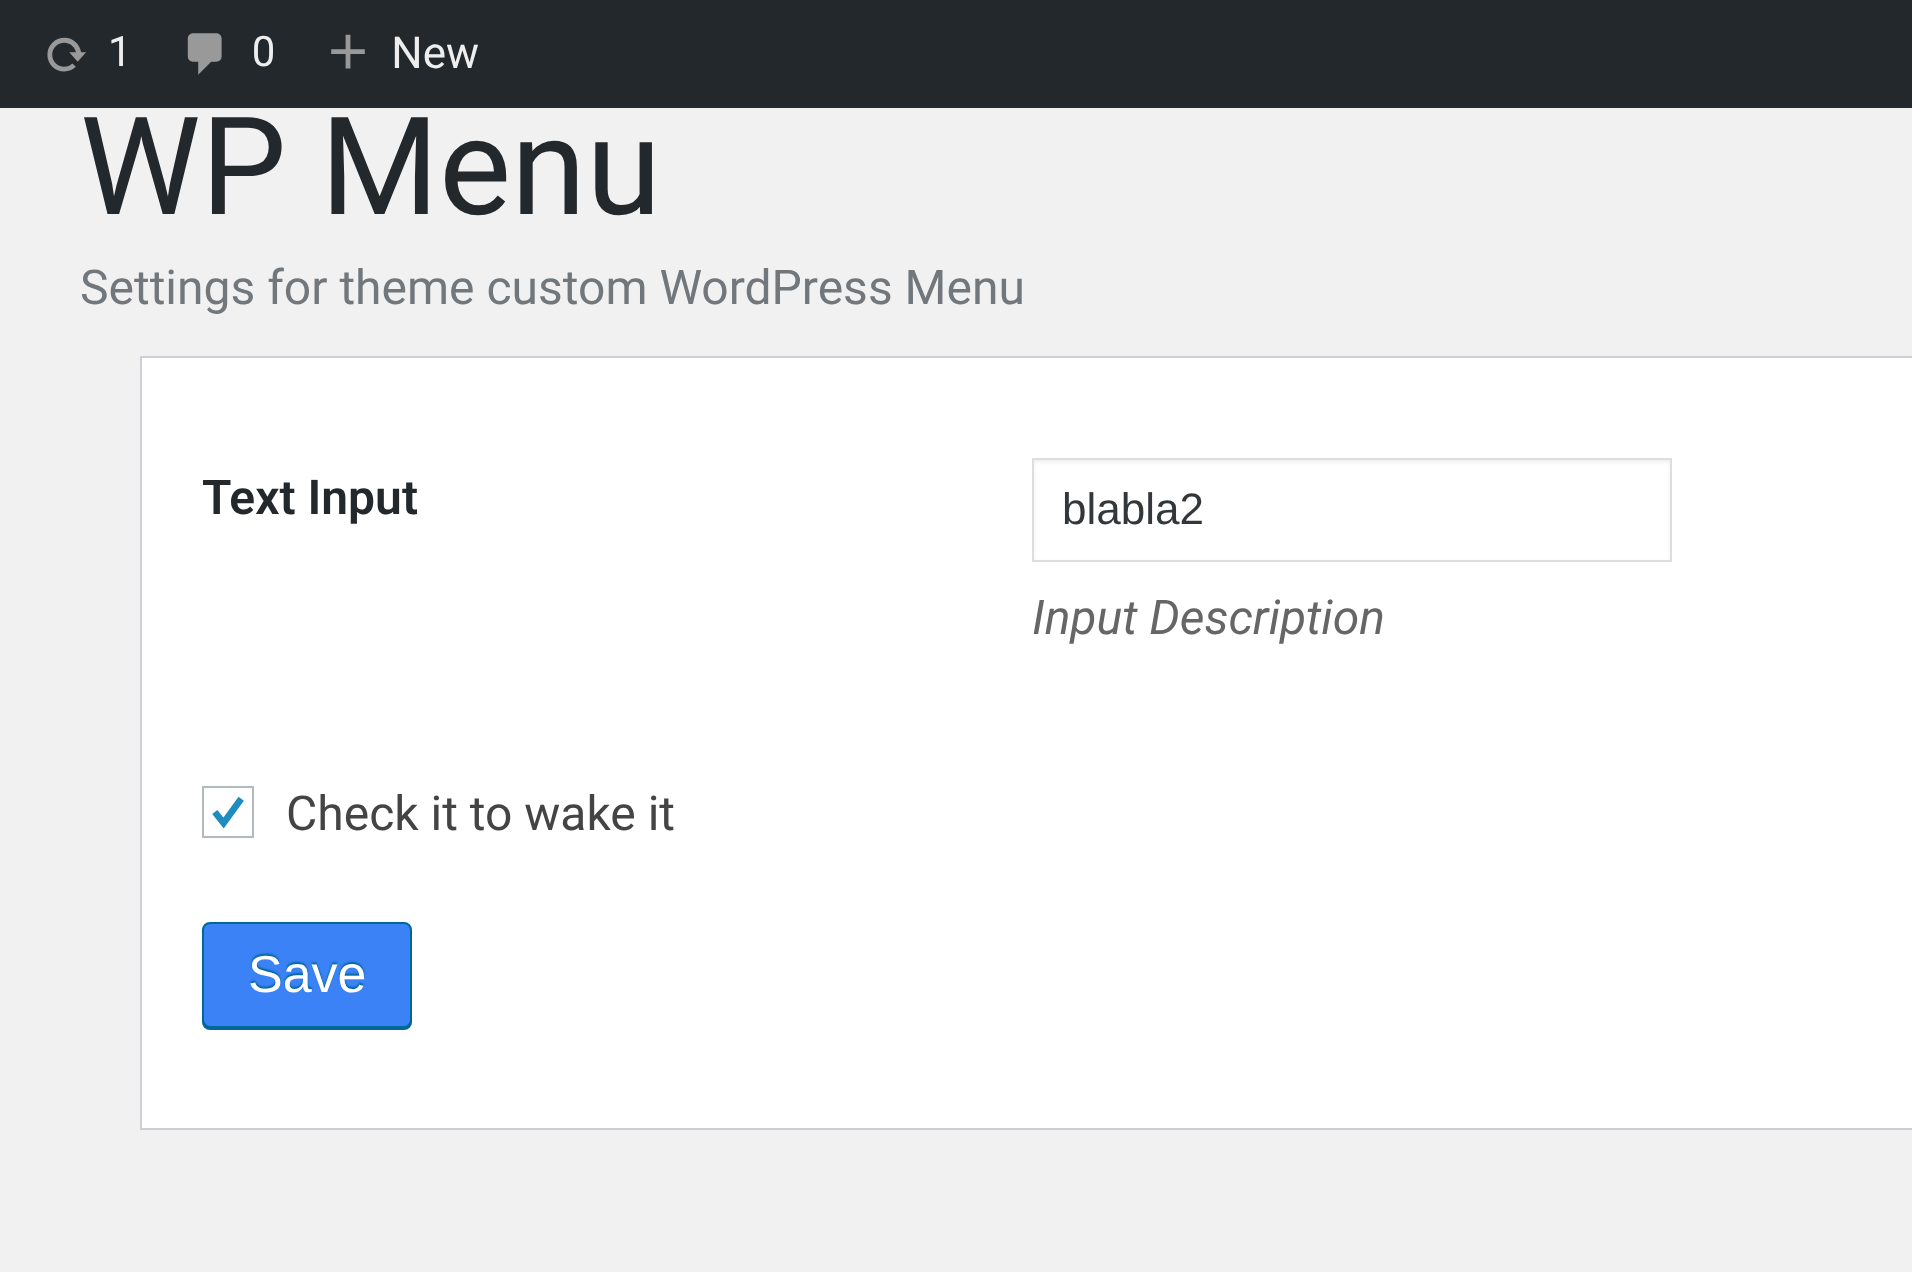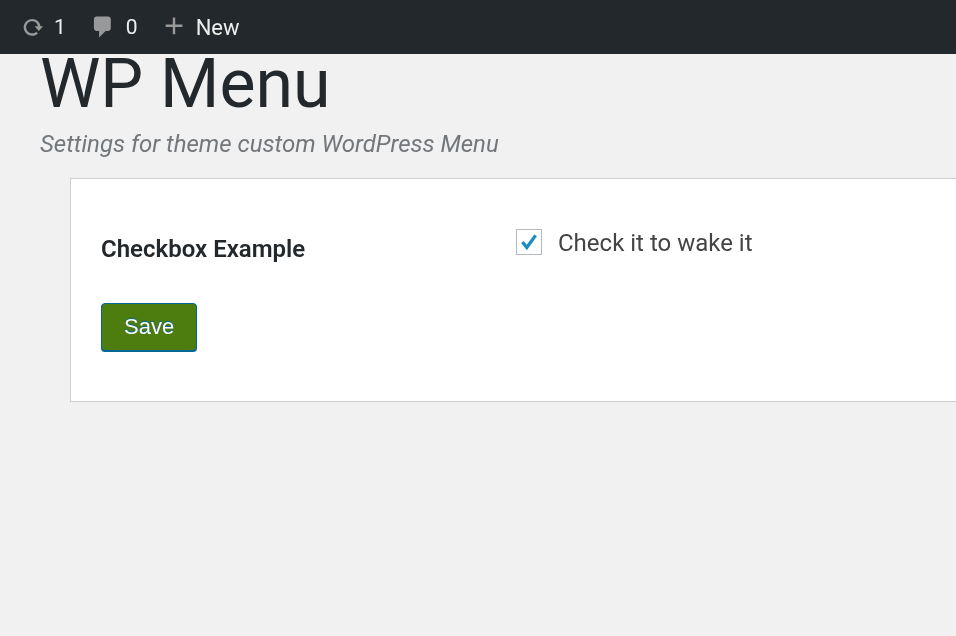--- a/index.html
+++ b/index.html
@@ -51,21 +51,20 @@
     }
     .page-title {
       font-size: 68px;
       font-weight: 400;
       color: #23282d;
       line-height: 1;
       margin-top: -4px;
       margin-bottom: 12px;
     }
     .page-subtitle {
-      font-style: italic;
       font-size: 24px;
       color: #72777c;
       margin-bottom: 20px;
     }
     .settings-panel {
       background: #fff;
       border: 1px solid #ccd0d4;
       border-right: none;
       margin-left: 30px;
       padding: 50px 30px 50px 30px;
@@ -116,24 +115,24 @@
       align-items: center;
       justify-content: center;
       margin-right: 16px;
       cursor: pointer;
     }
     .checkbox-label {
       font-size: 24px;
       color: #444;
     }
     .button-primary {
-      background: #4d7c0f;
+      background: #3b82f6;
       border: 1px solid #006799;
       color: #fff;
-      font-size: 22px;
+      font-size: 26px;
       padding: 10px 22px;
       border-radius: 4px;
       cursor: pointer;
       box-shadow: 0 1px 0 #006799;
       text-shadow: 0 -1px 1px #006799;
     }
   </style>
 </head>
 <body>
 
@@ -164,23 +163,29 @@
     <span class="label">New</span>
   </div>
 </div>
 
 <div class="main-content">
   <h1 class="page-title">WP Menu</h1>
   <p class="page-subtitle">Settings for theme custom WordPress Menu</p>
 
   <div class="settings-panel">
 
+    <div class="form-row">
+      <div class="form-label">Text Input</div>
+      <div class="form-control">
+        <input type="text" class="text-input" value="blabla2" style="">
+        <div class="input-description">Input Description</div>
+      </div>
+    </div>
 
     <div class="form-row">
-      <div class="form-label">Checkbox Example</div>
       <div class="form-control">
         <div class="checkbox-row">
           <div class="checkbox-box">
             <svg width="22" height="22" viewBox="0 0 20 20">
                 <path fill="none" stroke="#1e8cbe" stroke-width="3" d="M4 10l4 5 8-11"></path>
               </svg>
           </div>
           <span class="checkbox-label">Check it to wake it</span>
         </div>
       </div>

